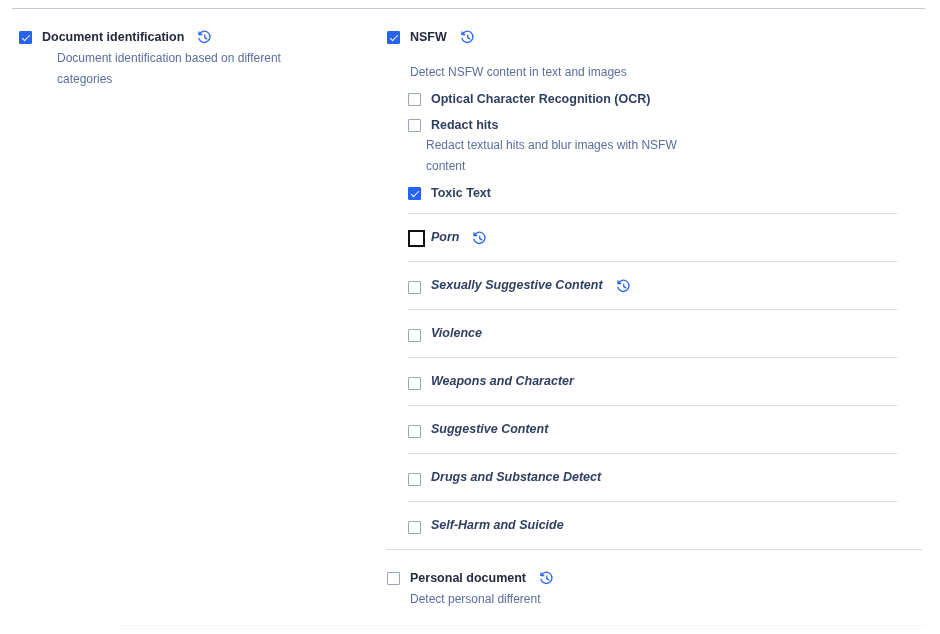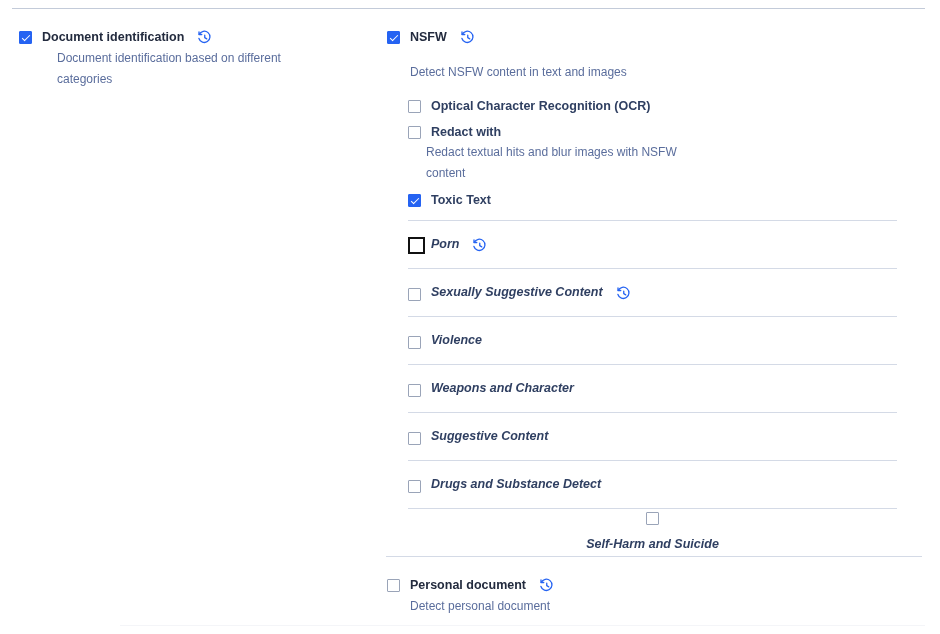--- a/index.html
+++ b/index.html
@@ -125,39 +125,39 @@
   .gap-l { width: 13px; flex: 0 0 13px; }
 
   
   .left-block { padding-left: 19px; }
   .left-desc { padding-left: 38px; width: 270px; margin-top: 1px; }
 
   
   .nsfw-head { padding-left: 4px; }
   .nsfw-desc { padding-left: 23px; margin-top: 15px; }
 
-  .sub-list { padding-left: 25px; margin-top: 14px; }
+  .sub-list { padding-left: 25px; margin-top: 7px; }
   .sub-row { margin-bottom: 7px; }
   .sub-desc { padding-left: 18px; width: 290px; margin-top: 0px; }
 
   
   .cat-list {
     margin-top: 10px;
     padding-left: 25px;
     width: 514px;
     box-sizing: border-box;
     font-style: italic;
   }
   .cat-item {
     border-top: 1px solid #d4dae6;
     height: 47px;
     display: flex;
     align-items: center;
   }
-  .cat-item:last-child { border-bottom: none; flex-direction: column; }
+  .cat-item:last-child { border-bottom: none; }
 
   .section-sep {
     margin-top: 0px;
     margin-left: 3px;
     width: 536px;
     height: 1px;
     background: #d4dae6;
   }
 
   .personal-block {
@@ -218,21 +218,21 @@
           <div class="cbox"></div>
           <div class="gap-m"></div>
           <div class="lbl">Optical Character Recognition (OCR)</div>
         </div>
       </div>
 
       <div class="sub-row">
         <div class="row">
           <div class="cbox"></div>
           <div class="gap-m"></div>
-          <div class="lbl">Redact with</div>
+          <div class="lbl">Redact hits</div>
         </div>
         <div class="desc sub-desc">Redact textual hits and blur images with NSFW content</div>
       </div>
 
       <div class="sub-row" style="margin-bottom:0;">
         <div class="row">
           <div class="cbox checked"></div>
           <div class="gap-m"></div>
           <div class="lbl">Toxic Text</div>
         </div>
@@ -309,19 +309,19 @@
         <div class="lbl strong-dark">Personal document</div>
         <div class="gap-l"></div>
         <span class="hist">
           <svg width="15" height="15" viewBox="0 0 24 24" fill="none" stroke="#2563f2" stroke-width="2.1" stroke-linecap="round" stroke-linejoin="round">
             <path d="M3.2 7.2 V3.0 M3.2 7.2 H7.6"></path>
             <path d="M3.6 7.0 A9 9 0 1 1 3.1 13.6"></path>
             <path d="M12.4 8.2 V12.3 L15.6 14.1"></path>
           </svg>
         </span>
       </div>
-      <div class="desc personal-desc">Detect personal document</div>
+      <div class="desc personal-desc">Detect personal different</div>
     </div>
 
   </div>
 </div>
 
 <div class="hr-bottom"></div>
 
 </body></html>

